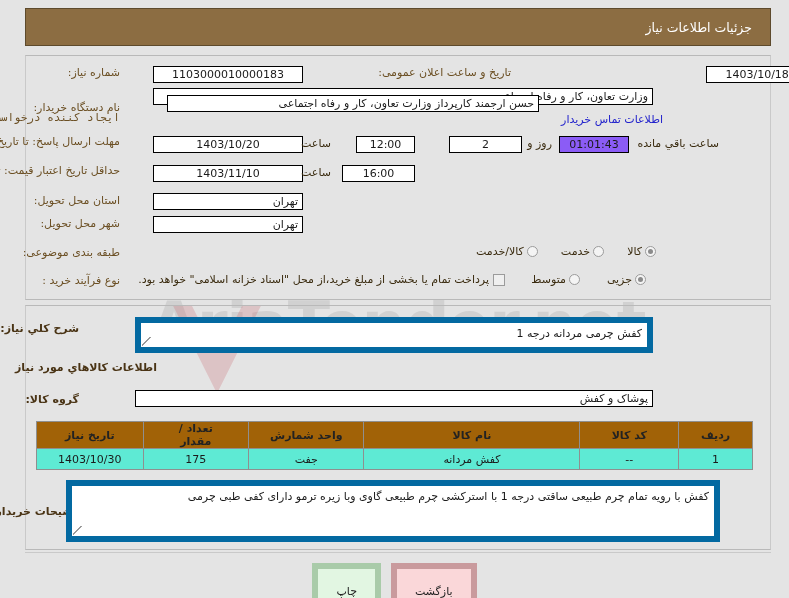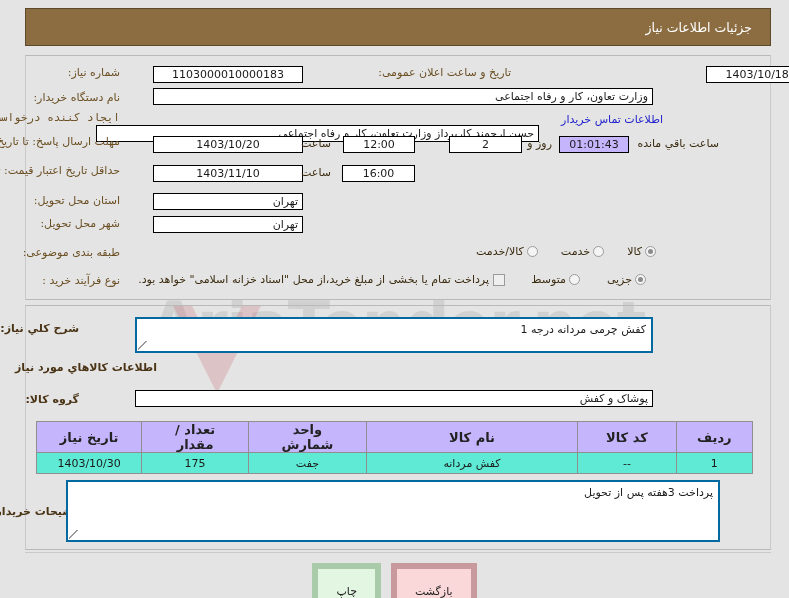--- a/index.html
+++ b/index.html
@@ -103,21 +103,21 @@
     height: 17px;
     line-height: 15px;
     font-size: 11px;
     padding: 0 4px;
     text-align: center;
     color: #1a1a1a;
     overflow: hidden;
     white-space: nowrap;
   }
   .box.rtltxt { text-align: right; }
-  .box.cream { background: #c4b5fd; }
+  .box.cream { background: #8b5cf6; }
 
   .plain-unit { color: #3b2c10; font-size: 11px; margin: 0 4px; }
   .link {
     color: #2222cc;
     font-size: 11px;
     cursor: pointer;
   }
 
   
   .radio {
@@ -146,21 +146,21 @@
     background: #efefef;
     box-sizing: border-box;
     vertical-align: middle;
     margin: 0 4px;
   }
   .opt-label { color: #3b2c10; font-size: 11px; margin-left: 2px; }
 
   
   .ta {
     background: #fff;
-    border: 2px solid #0369a1;
+    border: 6px solid #0369a1;
     box-sizing: border-box;
     font-size: 11px;
     color: #1a1a1a;
     padding: 3px 5px 0 5px;
     line-height: 15px;
     position: relative;
     overflow: hidden;
   }
   .ta::after {
     content: "";
@@ -173,27 +173,27 @@
 
   
   table.items {
     position: absolute;
     border-collapse: collapse;
     font-size: 11px;
     background: #fff;
     z-index: 9;
   }
   table.items th {
-    background: #c4b5fd;
+    background: #a16207;
     border: 1px solid #8f8f8f;
     color: #222;
     font-weight: bold;
     height: 21px;
     padding: 0 20px;
-    font-size: 13px;
+    font-size: 11px;
   }
   table.items td {
     background: #5eead4;
     border: 1px solid #8f8f8f;
     height: 20px;
     padding: 0 4px;
     text-align: center;
     color: #1a1a1a;
   }
 
@@ -248,37 +248,37 @@
   <span class="lbl">شماره نیاز:</span>
 </div>
 <div class="box" style="position:absolute; top:66px; right:486px; width:150px; z-index:9;">1103000010000183</div>
 
 <div class="row" style="top:66px; right:278px; z-index:9;">
   <span class="lbl">تاریخ و ساعت اعلان عمومی:</span>
 </div>
 
 <div class="box" style="position:absolute; top:66px; left:706px; width:145px; z-index:9;">10:31 - 1403/10/18</div>
 
-<div class="row" style="top:91px; right:669px; z-index:9;">
+<div class="row" style="top:101px; right:669px; z-index:9;">
   <span class="lbl">نام دستگاه خریدار:</span>
 </div>
 <div class="box rtltxt" style="position:absolute; top:88px; right:136px; width:500px; z-index:9;">وزارت تعاون، کار و رفاه اجتماعی</div>
 
 <div class="row" style="top:112px; right:669px; z-index:9;font-family:Liberation Mono, monospace;">
   <span class="lbl">ایجاد کننده درخواست:</span>
 </div>
-<div class="box rtltxt" style="position:absolute; top:125px; right:250px; width:443px; z-index:9;">حسن ارجمند کارپرداز وزارت تعاون، کار و رفاه اجتماعی</div>
+<div class="box rtltxt" style="position:absolute; top:95px; right:250px; width:372px; z-index:9;">حسن ارجمند کارپرداز وزارت تعاون، کار و رفاه اجتماعی</div>
 <span class="link" style="position:absolute; top:113px; right:126px; z-index:9;">اطلاعات تماس خریدار</span>
 
 <div class="row" style="top:135px; right:669px; width:115px; display:block; z-index:9;">
   <span class="lbl" style="display:block;">مهلت ارسال پاسخ: تا تاریخ:</span>
 </div>
 <div class="box" style="position:absolute; top:136px; right:486px; width:150px; z-index:9;">1403/10/20</div>
 <span class="plain-unit" style="position:absolute; top:137px; right:454px; z-index:9;">ساعت</span>
-<div class="box" style="position:absolute; top:136px; right:374px; width:72px; z-index:9;">12:00</div>
+<div class="box" style="position:absolute; top:136px; right:374px; width:59px; z-index:9;">12:00</div>
 <div class="box" style="position:absolute; top:136px; right:267px; width:73px; z-index:9;">2</div>
 <span class="plain-unit" style="position:absolute; top:137px; right:233px; z-index:9;">روز و</span>
 <div class="box cream" style="position:absolute; top:136px; right:160px; width:70px; z-index:9;">01:01:43</div>
 <span class="plain-unit" style="position:absolute; top:137px; right:66px; z-index:9;">ساعت باقي مانده</span>
 
 <div class="row" style="top:164px; right:669px; width:115px; display:block; z-index:9;">
   <span class="lbl" style="display:block;">حداقل تاریخ اعتبار قیمت: تا تاریخ:</span>
 </div>
 <div class="box" style="position:absolute; top:165px; right:486px; width:150px; z-index:9;">1403/11/10</div>
 <span class="plain-unit" style="position:absolute; top:166px; right:454px; z-index:9;">ساعت</span>
@@ -361,21 +361,21 @@
       <td>175</td>
       <td>1403/10/30</td>
     </tr>
   </tbody>
 </table>
 
 <div class="row" style="top:505px; right:705px; z-index:9;">
   <span class="lbl lbl-bold">توضیحات خریدار:</span>
 </div>
 <div class="ta" style="position:absolute; top:480px; right:69px; left:66px; height:62px; line-height:16px; z-index:9;">
-  <div>پرداخت 3هفته پس از تحویل</div>
+  <div>کفش با  رویه  تمام چرم طبیعی  ساقتی درجه 1 با استرکشی چرم طبیعی گاوی وبا زیره  ترمو  دارای کفی طبی چرمی</div>
 </div>
 
 <div class="bottom-rule"></div>
 
 <div class="btnbar">
   <button class="btn btn-back">بازگشت</button>
   <button class="btn btn-print">چاپ</button>
 </div>
 
 </body></html>

